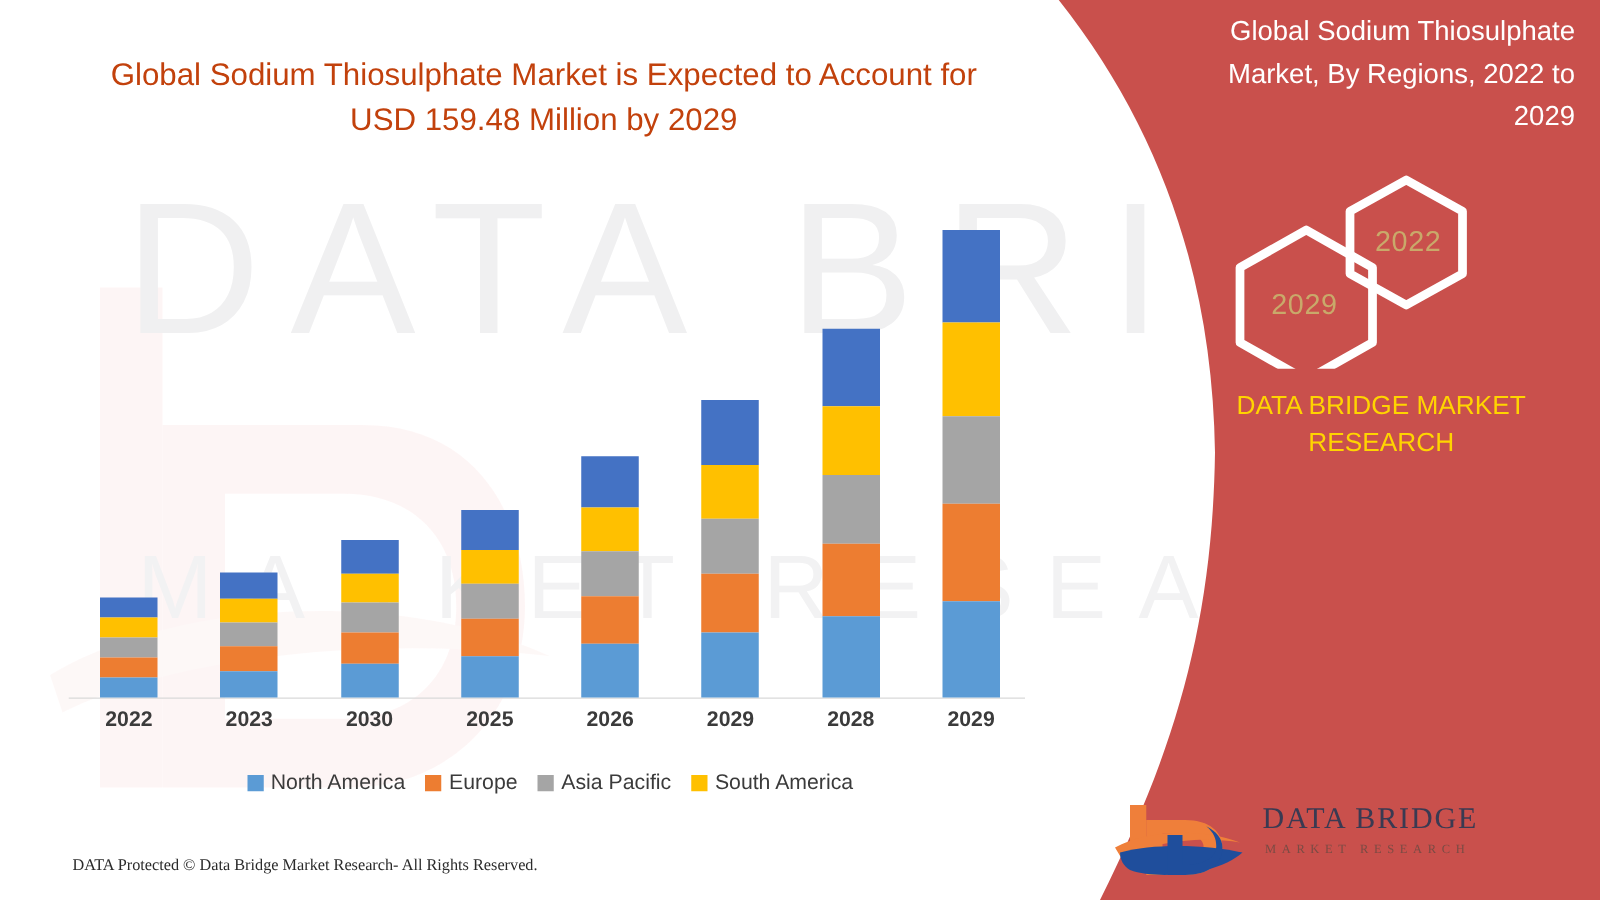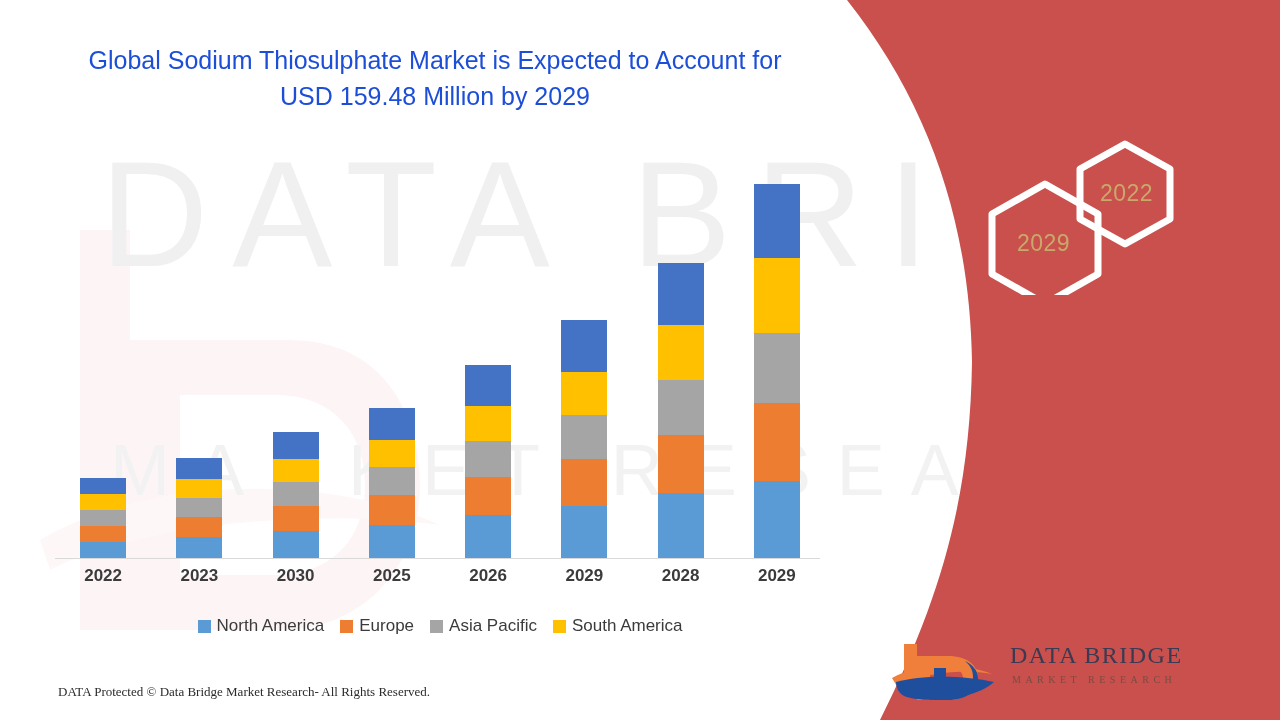--- a/index.html
+++ b/index.html
@@ -21,21 +21,21 @@
     position:absolute;left:110px;top:430px;width:1180px;
     font-size:72px;line-height:80px;letter-spacing:26px;
     color:#f2f2f3;font-weight:400;white-space:nowrap;
   }
   .wm-logo{position:absolute;left:20px;top:110px;width:430px;height:600px;opacity:.55;}
 
   
   .left-pane{position:absolute;left:0;top:0;width:870px;height:720px;}
   .headline{
     position:absolute;left:60px;top:42px;width:750px;
-    text-align:center;color:#1d4ed8;
+    text-align:center;color:#c2410c;
     font-size:25px;line-height:36px;font-weight:400;
   }
   .axis-line{position:absolute;left:55px;top:558px;width:765px;height:1px;background:#d9d9d9;}
 
   .bars{position:absolute;left:55px;top:150px;width:770px;height:408px;
         display:flex;align-items:flex-end;justify-content:space-around;}
   .bar-col{width:96px;display:flex;flex-direction:column;align-items:center;justify-content:flex-end;height:100%;}
   .bar-stack{width:46px;display:flex;flex-direction:column;justify-content:flex-end;}
   .seg{width:100%;display:block;}
 
@@ -208,30 +208,32 @@
       </div>
 
     <div class="footer-left">DATA Protected © Data Bridge Market Research- All Rights Reserved.</div>
   </div>
 
   <svg class="red-panel" viewBox="0 0 460 720" preserveAspectRatio="none">
     <path d="M27 0 L460 0 L460 720 L60 720 C120 600 150 500 152 362 C150 225 110 105 27 0 Z" fill="#c9504c"></path>
   </svg>
 
   <div class="red-content">
+    <div class="rp-title">Global Sodium Thiosulphate Market, By Regions, 2022 to 2029</div>
 
     <div class="hexwrap">
       <svg width="240" height="155" viewBox="0 0 240 155">
         <polygon points="155,4 200,29 200,79 155,104 110,79 110,29" fill="none" stroke="#ffffff" stroke-width="7" stroke-linejoin="round"></polygon>
         <polygon points="75,44 128,74 128,134 75,164 22,134 22,74" fill="none" stroke="#ffffff" stroke-width="7" stroke-linejoin="round"></polygon>
       </svg>
       <div class="hex-label" style="left:130px;top:40px;">2022</div>
       <div class="hex-label" style="left:47px;top:90px;">2029</div>
     </div>
 
+    <div class="dbmr">DATA BRIDGE MARKET RESEARCH</div>
 
     <div class="logo-box">
       <svg width="115" height="62" viewBox="0 0 115 62">
         <path d="M14 6 L14 52 L27 52 L27 6 Z" fill="#ef7f3a"></path>
         <path d="M27 18 L58 18 C78 18 88 28 88 40 C88 53 77 62 58 62 L27 62 Z
                  M40 29 L40 51 L57 51 C66 51 73 47 73 40 C73 33 66 29 57 29 Z" fill="#ef7f3a" fill-rule="evenodd"></path>
         <path d="M2 40 C26 26 72 24 102 36 C74 31 30 34 8 50 Z" fill="#ef7f3a"></path>
         <path d="M6 44 C34 36 78 38 104 44 C84 62 36 66 14 58 C9 55 6 50 6 44 Z" fill="#1f4e9c"></path>
         <path d="M44 30 L44 62 L58 62 C77 62 88 53 88 40 C88 33 83 27 75 23 C81 28 83 33 83 39 C83 48 73 54 58 54 L56 54 L56 30 Z" fill="#1f4e9c"></path>
       </svg>

